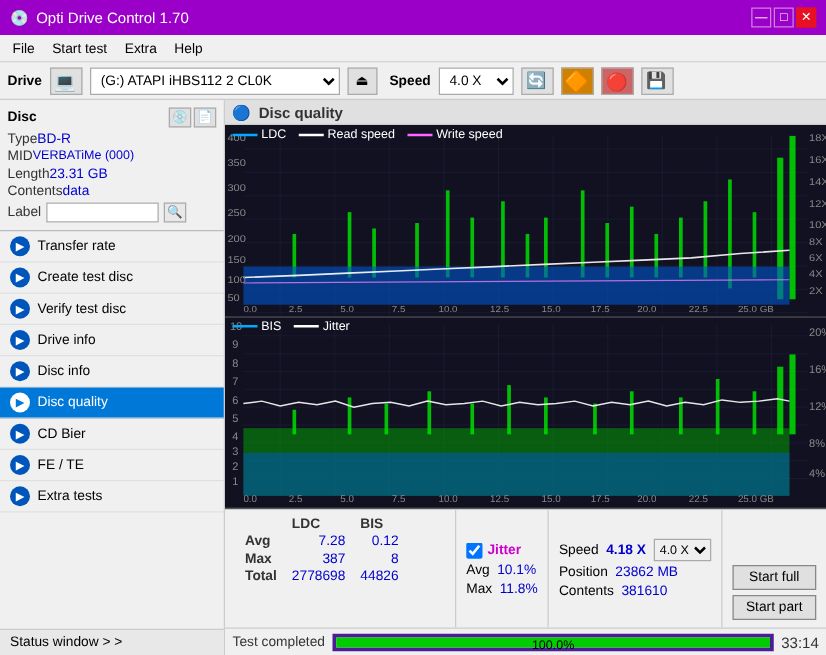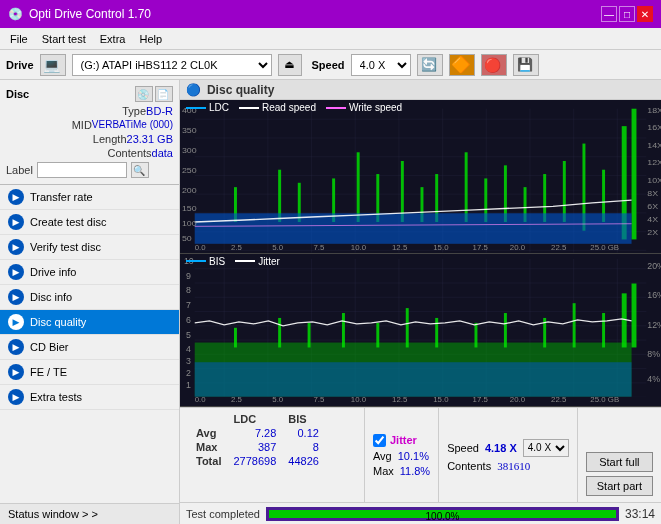--- a/index.html
+++ b/index.html
@@ -90,21 +90,21 @@
     
     .disc-section {
       padding: 4px 6px;
       border-bottom: 1px solid #bbb;
     }
     .disc-header {
       display: flex; align-items: center; justify-content: space-between;
       font-weight: bold; font-size: 11px; padding: 2px 0;
     }
     .disc-info-row {
-      display: flex; justify-content: flex-end; padding: 1px 0; font-size: 11px;
+      display: flex; justify-content: flex-start; padding: 1px 0; font-size: 11px;
     }
     .disc-info-label { color: #333; }
     .disc-info-value { color: #0000cc; font-size: 11px; }
     .label-row {
       display: flex; align-items: center; gap: 4px; padding: 2px 0;
     }
     .label-input {
       border: 1px solid #aaa; width: 90px; height: 16px; font-size: 10px; padding: 0 2px;
     }
     .label-icon-btn {
@@ -583,22 +583,26 @@
 
       <div style="padding:4px 8px; display:flex; flex-direction:column; gap:3px; justify-content:center;">
         <div style="display:flex;gap:6px;font-size:11px;align-items:center;">
           <span>Speed</span>
           <span style="color:#0000cc;font-weight:bold;">4.18 X</span>
           <select style="font-size:10px;height:18px;border:1px solid #aaa;">
             <option>4.0 X</option>
           </select>
         </div>
         <div style="display:flex;gap:6px;font-size:11px;">
+          <span>Position</span>
+          <span style="color:#0000cc;">23862 MB</span>
+        </div>
+        <div style="display:flex;gap:6px;font-size:11px;">
           <span>Contents</span>
-          <span style="color:#0000cc;font-family:Liberation Serif, serif;">381610</span>
+          <span style="color:#0000cc;">381610</span>
         </div>
       </div>
 
       <div class="divider-line"></div>
 
       <div class="buttons-section">
         <button class="action-btn">Start full</button>
         <button class="action-btn">Start part</button>
       </div>
     </div>

